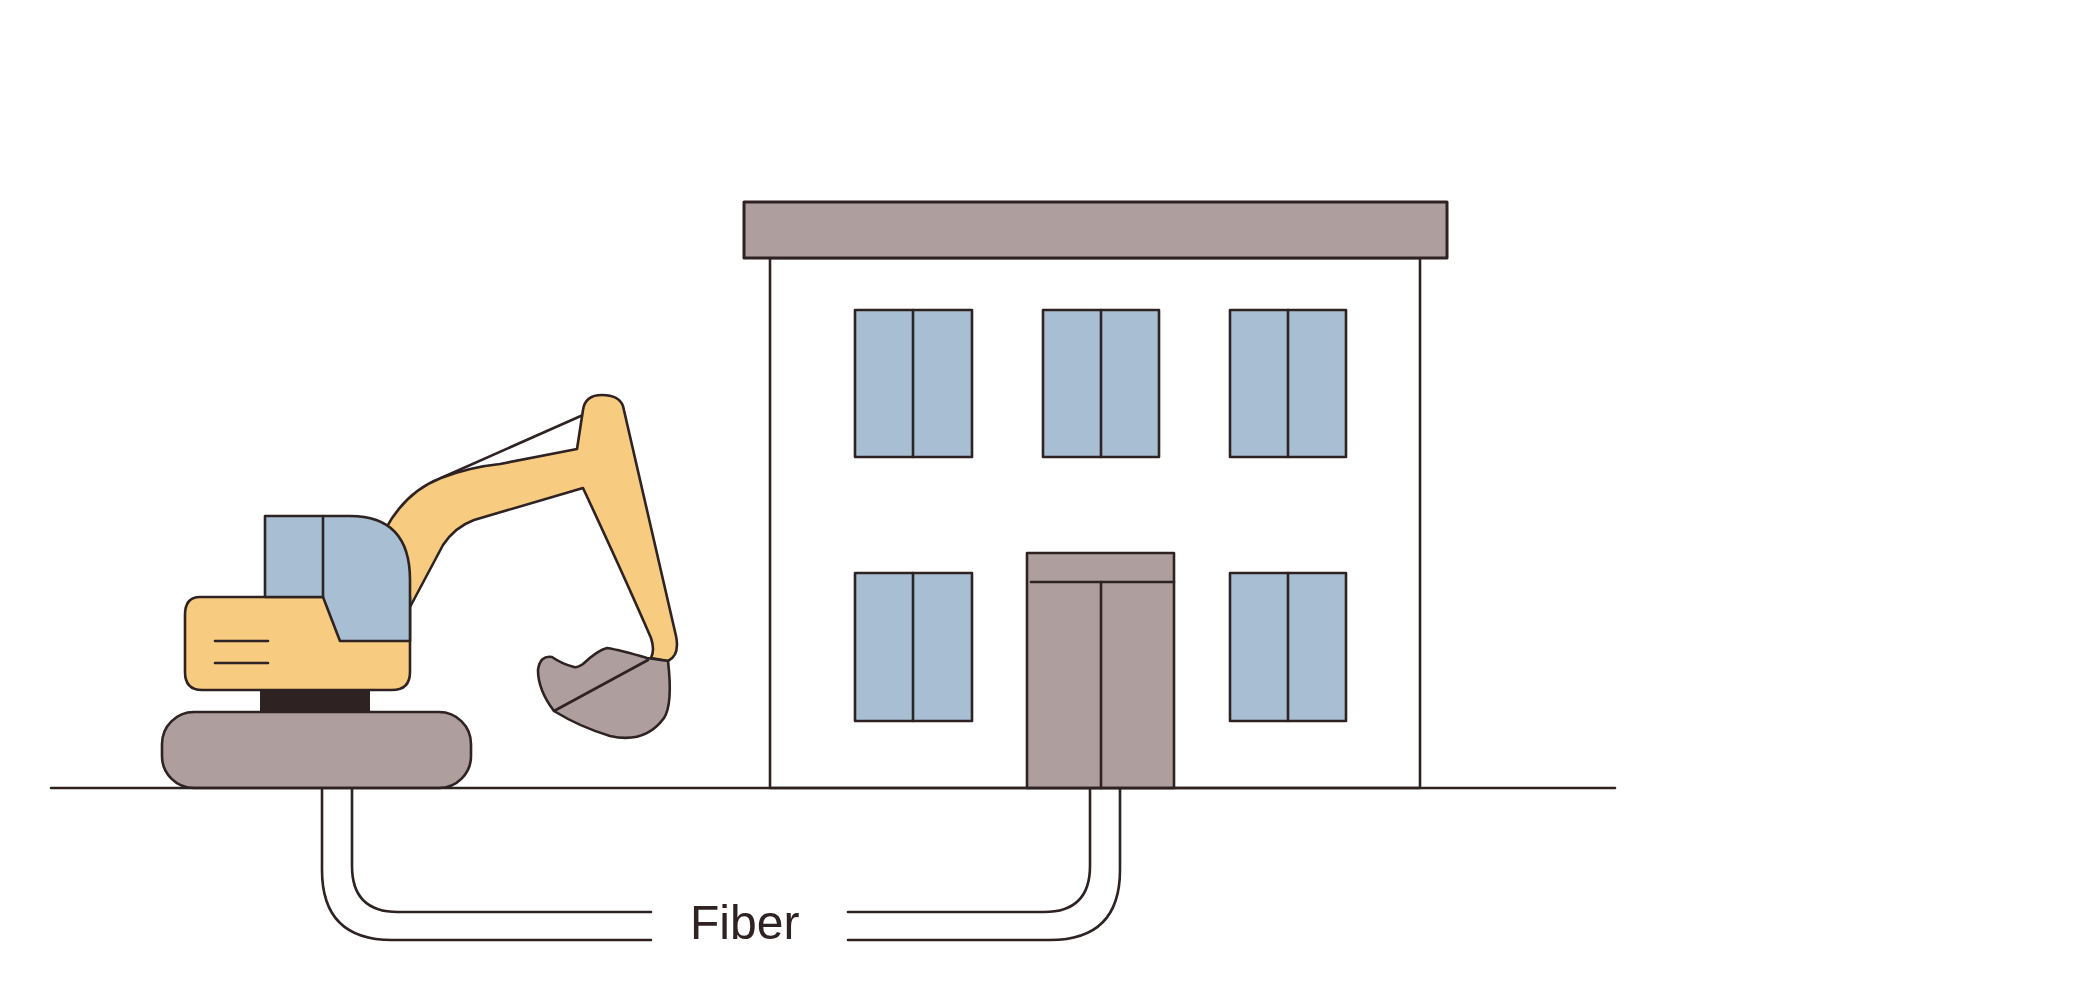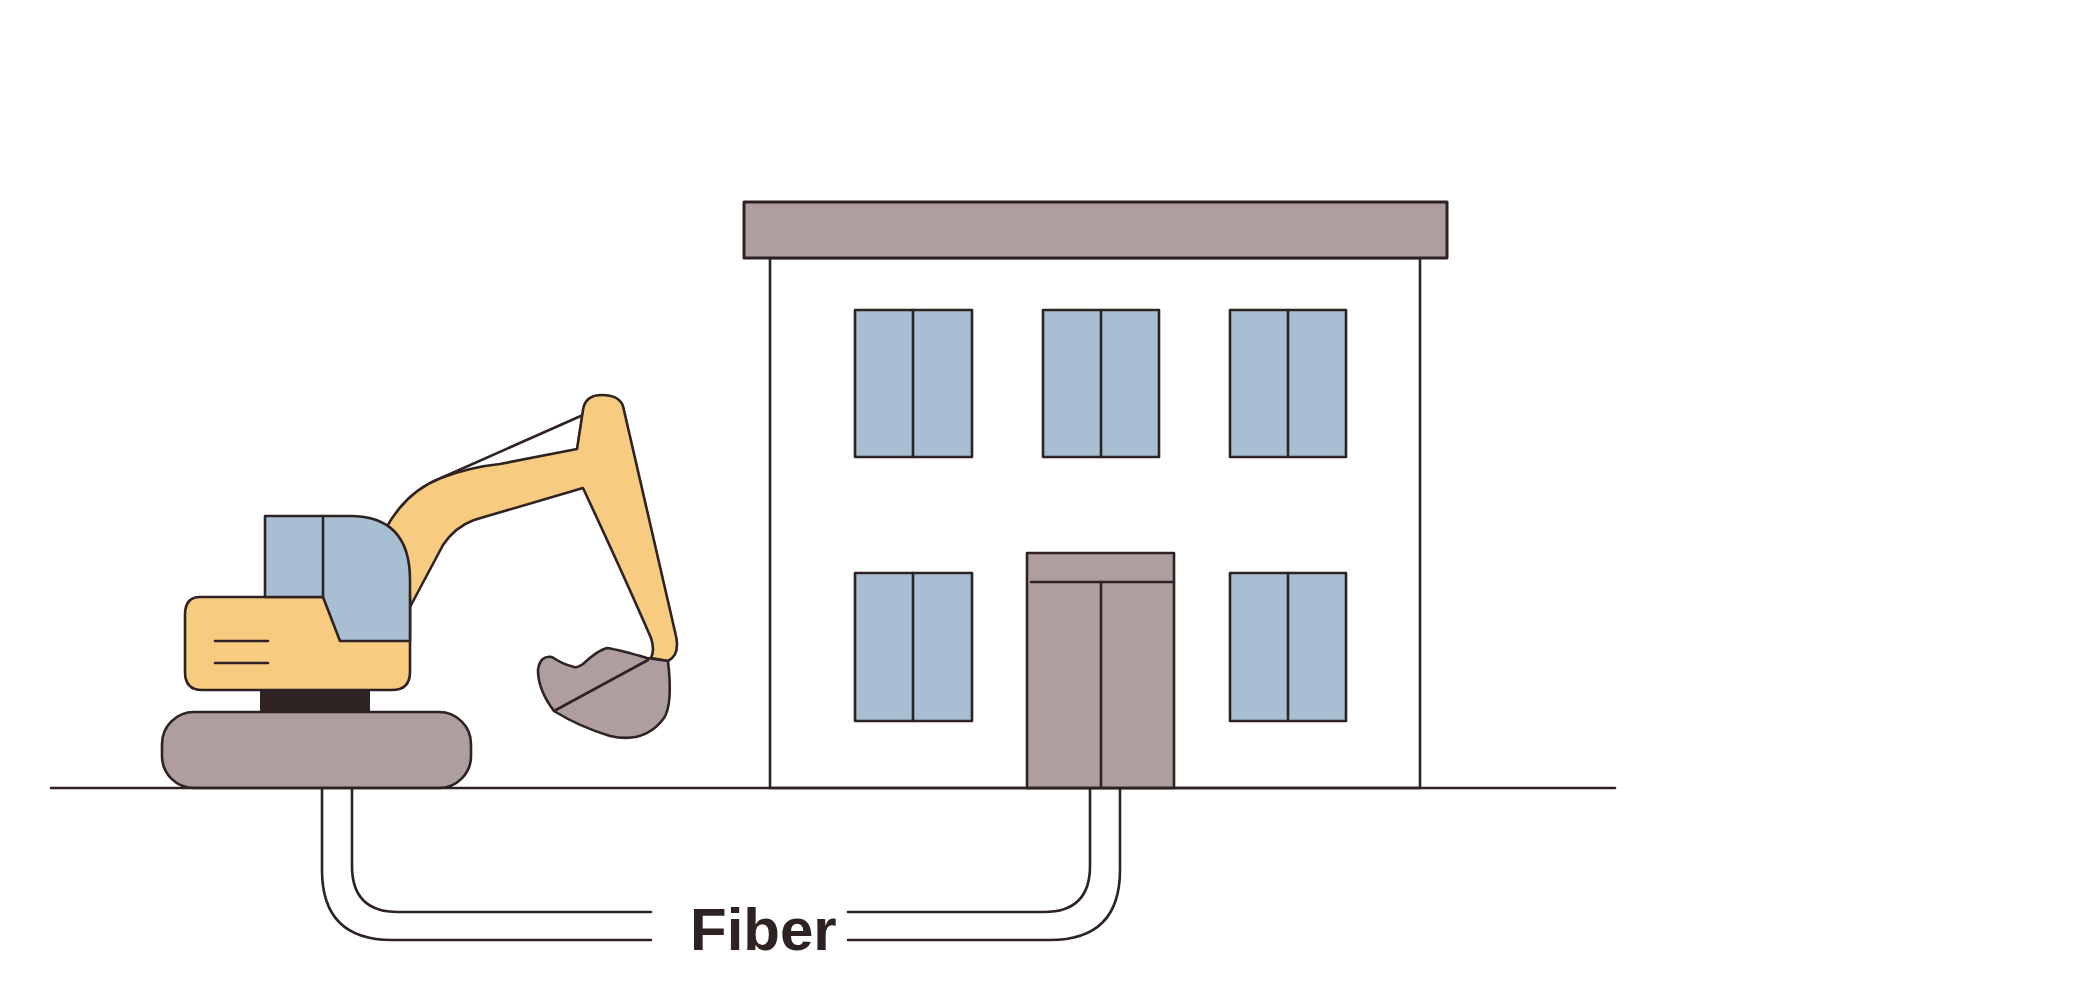--- a/index.html
+++ b/index.html
@@ -1,18 +1,18 @@
 <!DOCTYPE html>
 <html><head>
   <meta charset="utf-8">
   <style>
     html, body { margin:0; padding:0; background:#ffffff; }
     body { width:2083px; height:998px; position:relative; overflow:hidden; }
     svg { position:absolute; left:0; top:0; }
-    .label { position:absolute; font-family:"Liberation Sans", sans-serif; font-weight:700; color:#2e2222; font-size:60px; letter-spacing:0px; }
+    .label { position:absolute; font-family:"Liberation Sans", sans-serif; font-weight:400; color:#2e2222; font-size:48px; letter-spacing:0px; }
   </style>
 </head>
 <body>
 
 <svg width="2083" height="998" viewBox="0 0 2083 998" xmlns="http://www.w3.org/2000/svg">
   <g stroke="#2e2222" stroke-width="2.6" stroke-linejoin="round" stroke-linecap="round">
 
     <g fill="none">
 
       <path d="M322 788 V870 Q322 940 392 940 H651"></path>

